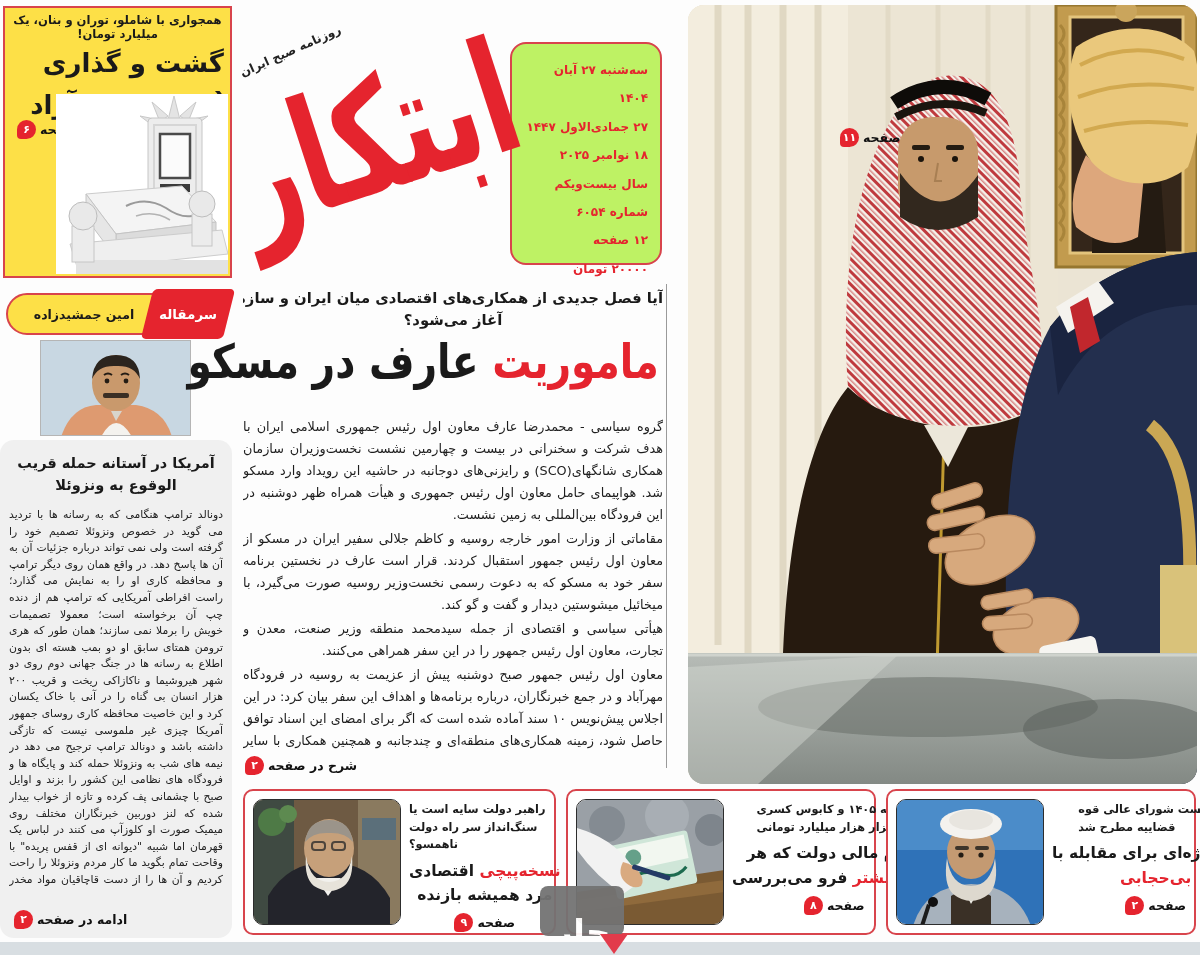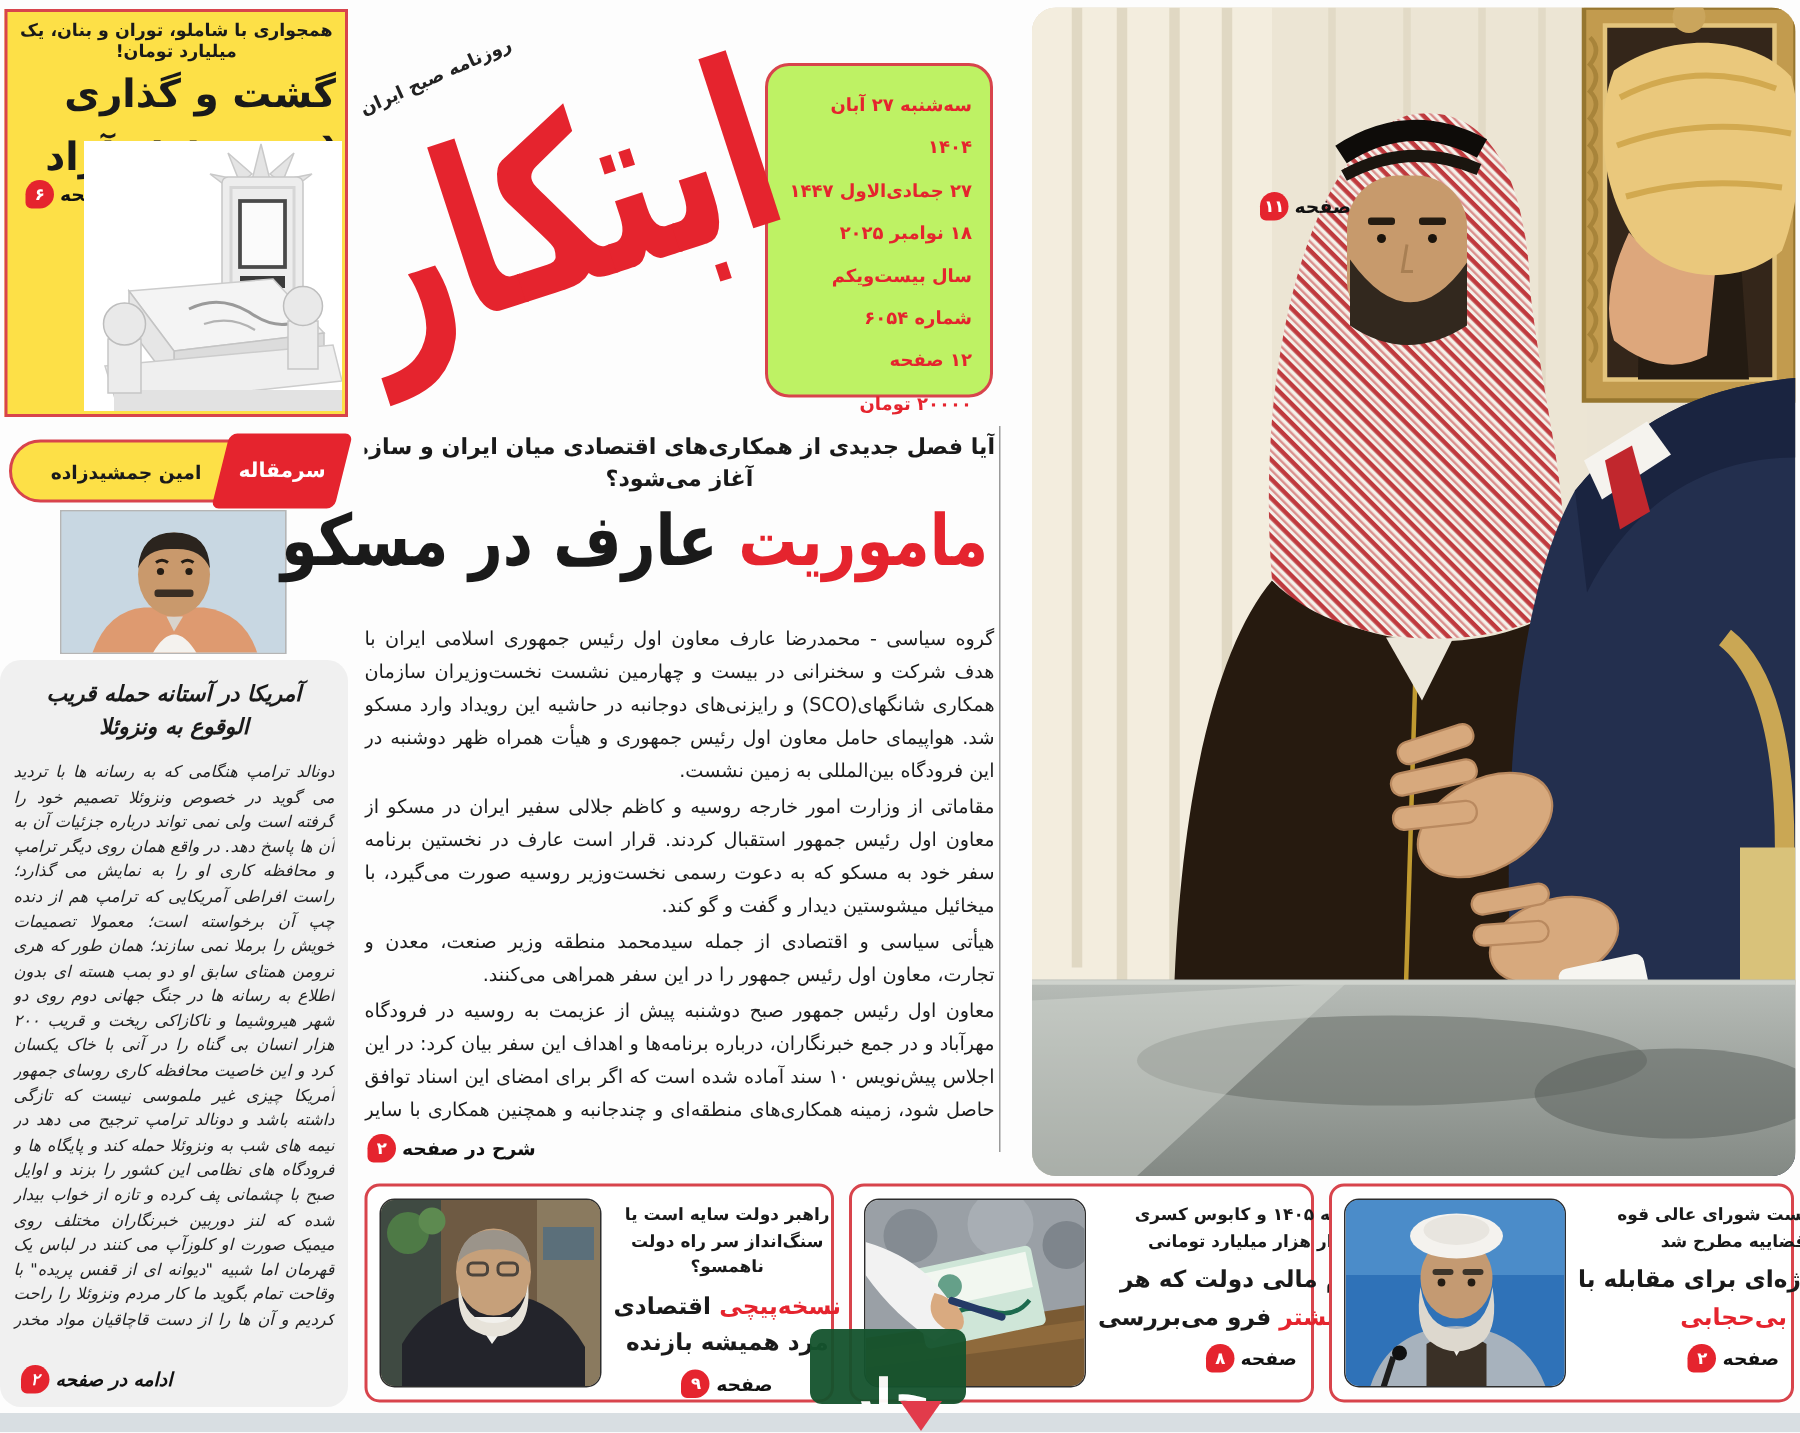--- a/index.html
+++ b/index.html
@@ -29,21 +29,21 @@
   .logo{font-size:104px;font-weight:900;color:var(--red);transform:rotate(-18deg) scale(1.05,1.5);white-space:nowrap;}
   .tagline{position:absolute;left:236px;top:44px;transform:rotate(-24deg);font-size:12px;font-weight:700;color:#222;z-index:4;direction:rtl;}
   .datebox{position:absolute;left:510px;top:42px;width:152px;height:223px;border:2px solid var(--bred);border-radius:16px;padding:12px 12px 0;direction:rtl;text-align:right;color:var(--red);font-size:12px;font-weight:600;line-height:28.4px;background:#bef264;z-index:2;}
 
   
   .ribbon{position:absolute;left:6px;top:293px;width:221px;height:42px;border:2px solid var(--bred);border-radius:21px;background:#fde047;z-index:2;}
   .ribbon-author{position:absolute;left:8px;top:0;width:136px;height:100%;display:flex;align-items:center;justify-content:center;font-size:12.5px;font-weight:700;direction:rtl;}
   .ribbon-tag{position:absolute;right:-4px;top:-6px;width:82px;height:50px;background:var(--red);transform:skewX(-14deg);border-radius:5px;display:flex;align-items:center;justify-content:center;}
   .ribbon-tag span{transform:skewX(14deg);color:#fff;font-size:13.5px;font-weight:700;}
   .author-photo{position:absolute;left:40px;top:340px;width:151px;height:96px;border:1px solid #b5b5b5;overflow:hidden;background:#cfdbe4;}
-  .ed-panel{position:absolute;left:0;top:440px;width:232px;height:498px;background:#f0f0f0;border-radius:14px;overflow:hidden;font-style:italic;}
+  .ed-panel{position:absolute;left:0;top:440px;width:232px;height:498px;background:#f0f0f0;border-radius:14px;overflow:hidden;}
   .ed-headline{padding:12px 10px 6px;text-align:center;font-size:14.5px;font-weight:800;line-height:1.55;direction:rtl;}
   .ed-body{margin:4px 9px 0;height:380px;overflow:hidden;font-size:10.8px;line-height:16.6px;text-align:justify;direction:rtl;color:#222;}
   .ed-body p{margin-bottom:3px;}
   .ed-continue{position:absolute;left:14px;bottom:9px;}
 
   
   .divider-v{position:absolute;left:666px;top:284px;width:1px;height:484px;background:#9a9a9a;}
   .ms-kicker{position:absolute;left:243px;top:287px;width:420px;text-align:center;font-size:14.8px;font-weight:800;line-height:1.5;direction:rtl;white-space:nowrap;letter-spacing:-0.3px;}
   .ms-kicker div{overflow:hidden;}
   .ms-headline{position:absolute;left:243px;top:334px;width:420px;text-align:center;font-size:40px;font-weight:900;direction:rtl;white-space:nowrap;letter-spacing:-1px;transform:scale(0.98,1.18);transform-origin:center top;}
@@ -58,30 +58,30 @@
   .ps-kicker{position:absolute;top:22px;left:0;width:100%;text-align:center;font-size:14.5px;font-weight:700;color:#0c0c0c;direction:rtl;text-shadow:0 0 3px #fff,0 0 6px #fff,1px 1px 0 #fff,-1px -1px 0 #fff;}
   .ps-headline{position:absolute;top:46px;left:0;width:100%;text-align:center;font-size:46px;font-weight:900;direction:rtl;letter-spacing:-1px;}
   .ps-headline .red{color:var(--red);text-shadow:2px 0 0 #fff,-2px 0 0 #fff,0 2px 0 #fff,0 -2px 0 #fff;}
   .ps-headline .white{color:#fff;text-shadow:2px 0 0 #000,-2px 0 0 #000,0 2px 0 #000,0 -2px 0 #000,1.5px 1.5px 0 #000,-1.5px -1.5px 0 #000,1.5px -1.5px 0 #000,-1.5px 1.5px 0 #000;}
   .ps-badge{position:absolute;top:123px;left:152px;}
 
   
   .bbox{position:absolute;top:789px;height:146px;border:2px solid var(--bred);border-radius:10px;background:#fff;display:flex;direction:ltr;padding:8px;}
   .bbox .photo{width:148px;height:126px;border:1px solid #2d2d2d;border-radius:10px;overflow:hidden;flex:none;}
   .bbox .txt{flex:1;padding:2px 4px 0 8px;display:flex;flex-direction:column;align-items:center;}
-  .b-kicker{font-size:11.3px;font-weight:700;line-height:1.55;text-align:center;direction:rtl;}
+  .b-kicker{font-size:11.3px;font-weight:700;line-height:1.55;text-align:left;direction:rtl;}
   .b-headline{font-size:15.5px;font-weight:900;line-height:1.6;margin-top:5px;text-align:center;direction:rtl;letter-spacing:-0.3px;white-space:nowrap;}
   .b-headline .red{color:var(--red);}
   .bbox .pbadge{margin-top:5px;}
   #bbox1{left:243px;width:313px;}
   #bbox2{left:566px;width:310px;}
   #bbox3{left:886px;width:310px;}
 
   
-  .jaar{position:absolute;left:540px;top:886px;width:104px;height:50px;background:#14532d;border-radius:8px;z-index:6;overflow:hidden;display:flex;align-items:flex-end;justify-content:center;opacity:0.95;}
+  .jaar{position:absolute;left:540px;top:886px;width:84px;height:50px;background:#737373;border-radius:8px;z-index:6;overflow:hidden;display:flex;align-items:flex-end;justify-content:center;opacity:0.95;}
   .jaar span{color:#fff;font-weight:900;font-size:34px;letter-spacing:10px;margin-bottom:-16px;direction:rtl;}
   .jaar-tail{position:absolute;left:600px;top:934px;width:0;height:0;border-left:14px solid transparent;border-right:14px solid transparent;border-top:20px solid #e23b4b;z-index:6;}
   .footer-strip{position:absolute;left:0;top:942px;width:1200px;height:13px;background:#d8dee2;}
 </style>
 </head>
 <body>
 
 <div id="page">
 
   <section class="tl-box">

